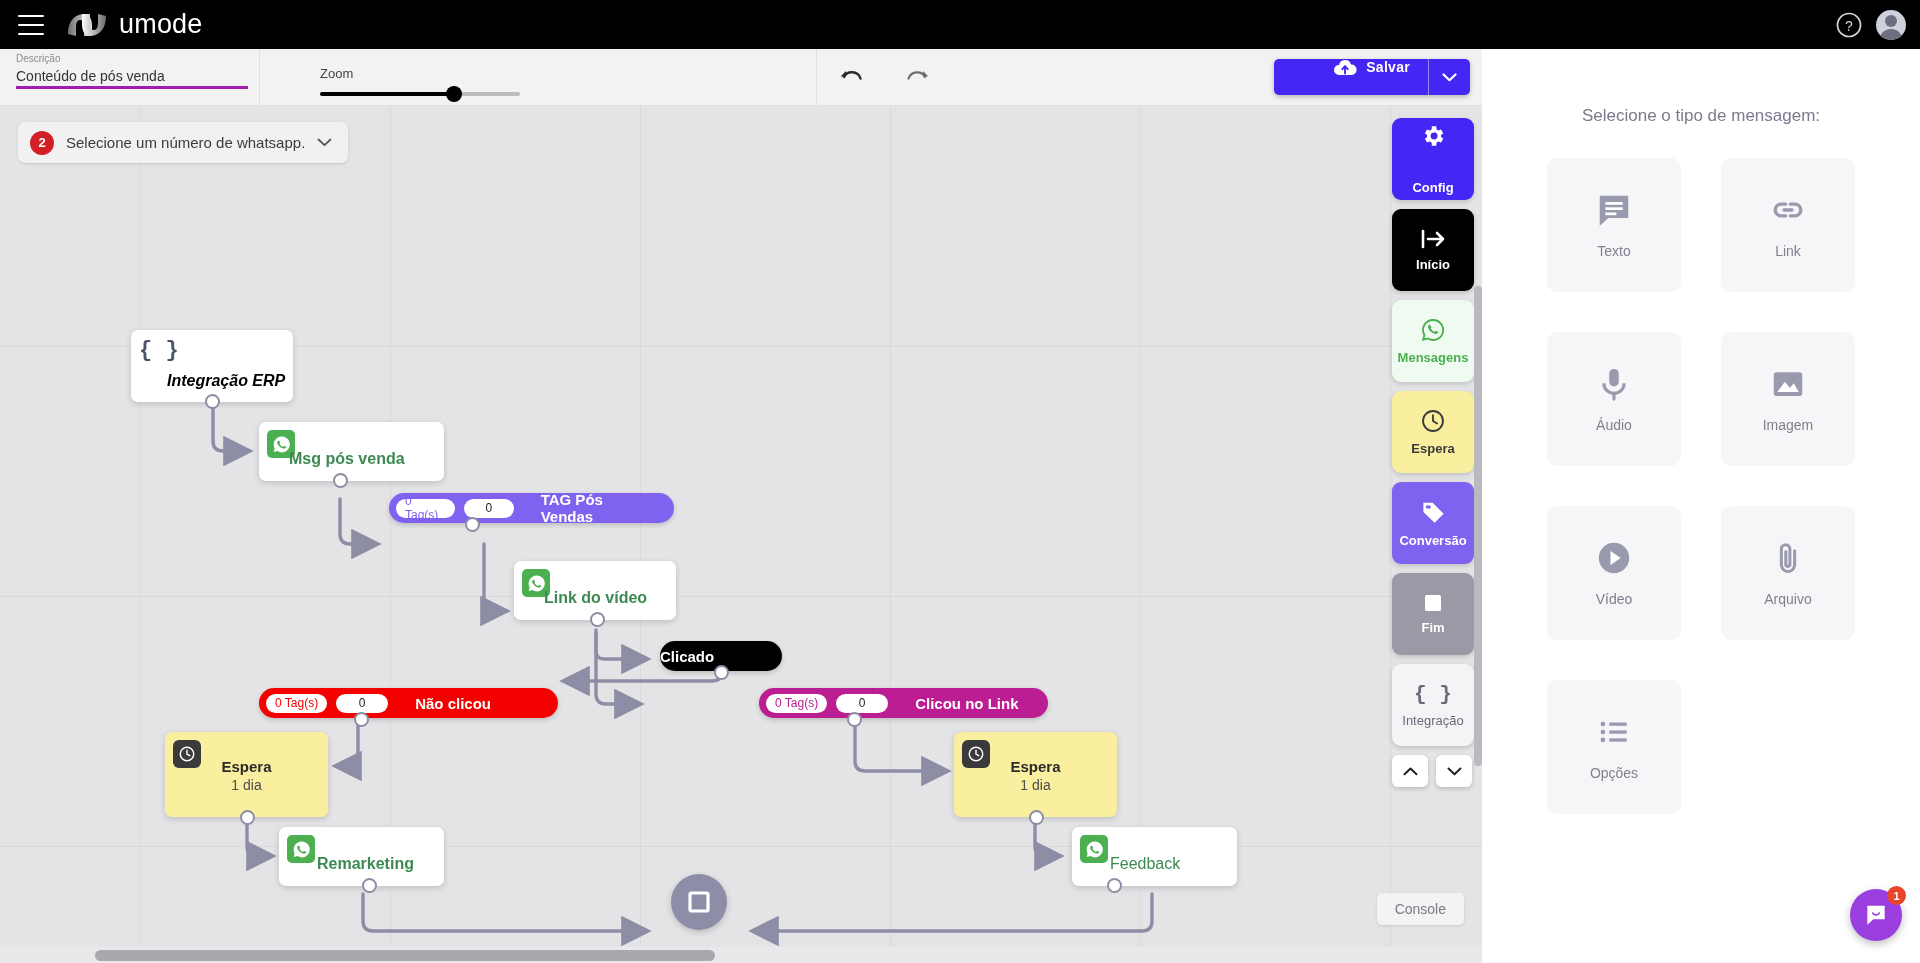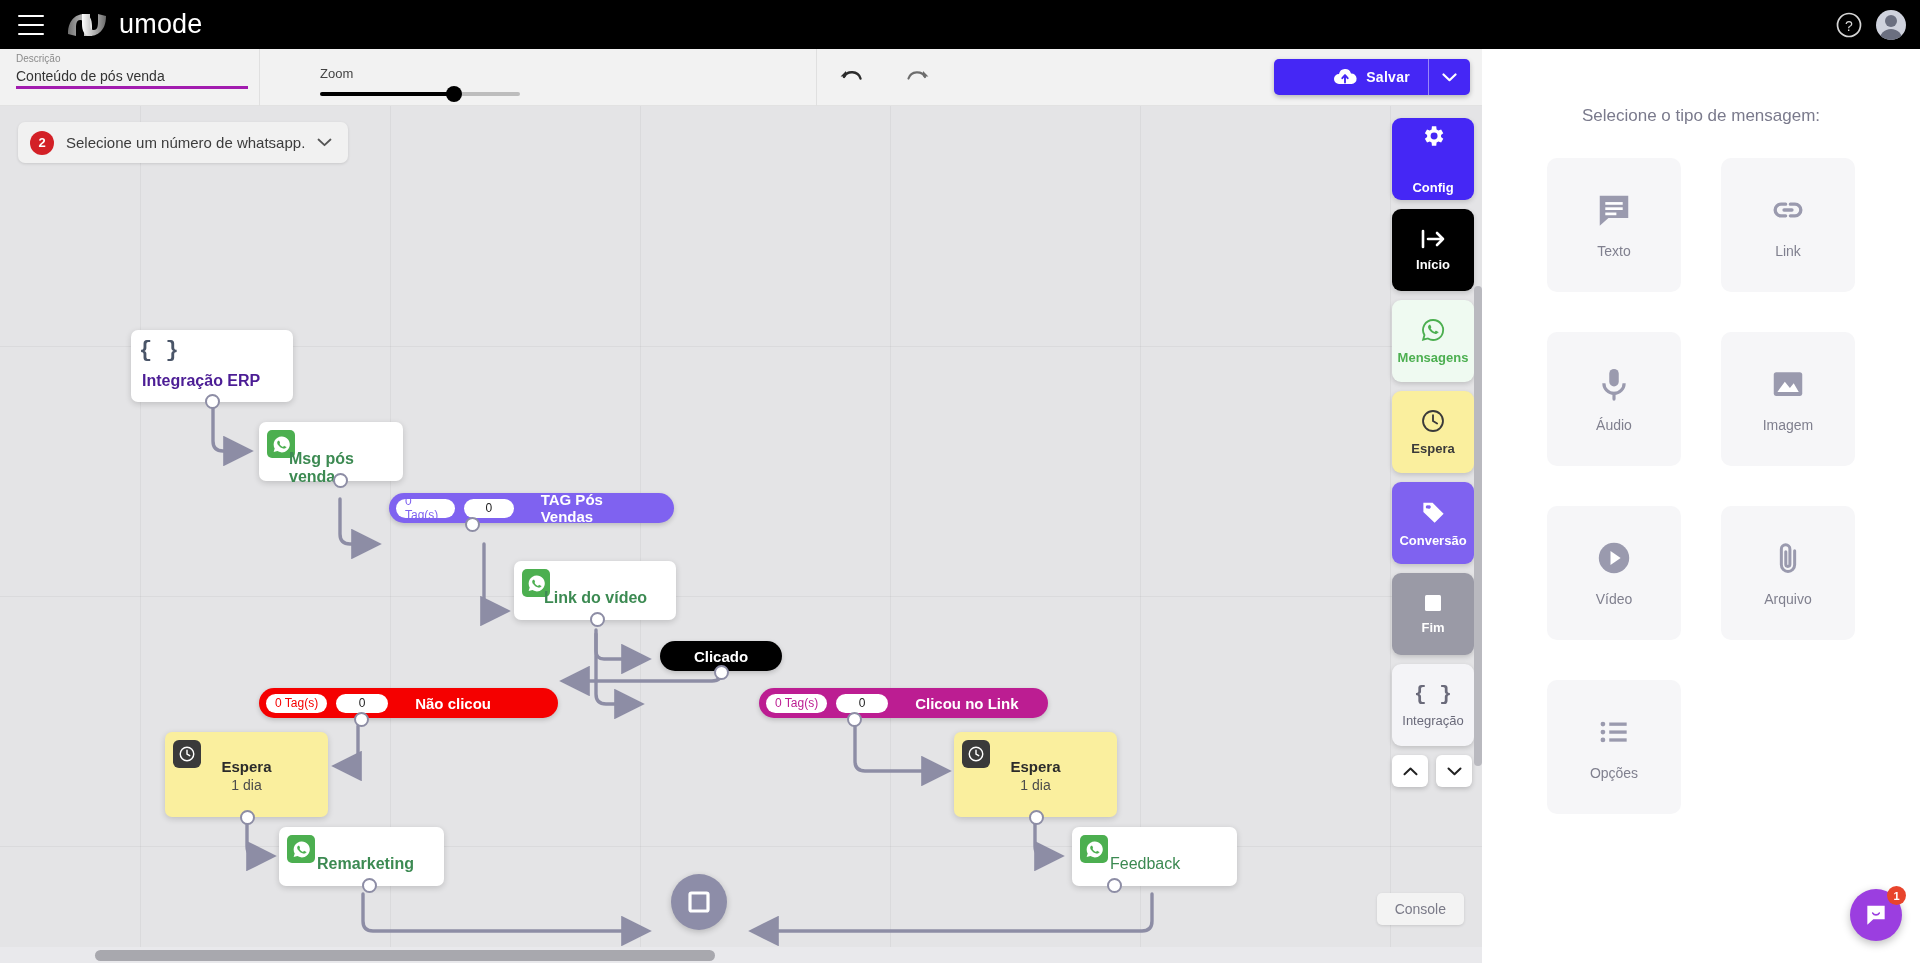--- a/index.html
+++ b/index.html
@@ -61,21 +61,21 @@
   .icon-btn {
     position: absolute; left: 50%; top: 50%; transform: translate(-50%,-50%);
     width: 34px; height: 34px; display:flex; align-items:center; justify-content:center; cursor:pointer;
   }
   .save-wrap {
     position: absolute; right: 12px; top: 10px; height: 36px;
     display: flex; align-items: stretch;
     background: #4527f5; border-radius: 5px; box-shadow: 0 2px 5px rgba(0,0,0,.25);
     overflow: hidden;
   }
-  .save-main { display:flex; align-items:center; gap:9px; padding: 0 18px 0 15px; cursor:pointer;margin-left:44px; }
+  .save-main { display:flex; gap:9px; padding: 0 18px 0 15px; cursor:pointer;margin-left:44px; }
   .save-label { color:#fff; font-size:14px; font-weight:700; letter-spacing:.3px; }
   .save-caret {
     width: 42px; display:flex; align-items:center; justify-content:center;
     border-left: 1px solid rgba(255,255,255,.45); cursor:pointer;
   }
 
   
   .canvas {
     position: absolute; left: 0; top: 106px; width: 1482px; height: 857px;
     background: #e4e4e6; overflow: hidden;
@@ -346,27 +346,27 @@
       <svg width="15" height="9" viewBox="0 0 15 9">
         <path d="M1.5 1.5 L7.5 7.2 L13.5 1.5" fill="none" stroke="#555" stroke-width="1.8" stroke-linecap="round" stroke-linejoin="round"></path>
       </svg>
     </div>
 
     <div class="node" style="left:131px; top:224px;">
       <div class="card" style="width:162px; height:72px; position:relative;">
         <div class="ico">
           <span class="brace-icon">{&nbsp;}</span>
         </div>
-        <div class="lbl" style="position:absolute; left:11px; top:42px; color:#4c1d95;">Integração ERP</div>
+        <div class="lbl" style="position:absolute; left:36px; top:42px; color:#000000;font-style:italic;">Integração ERP</div>
       </div>
       <div class="dot" style="left:74px; top:64px;"></div>
     </div>
 
     <div class="node" style="left:259px; top:316px;">
-      <div class="card" style="width:144px; height:59px; position:relative;">
+      <div class="card" style="width:185px; height:59px; position:relative;">
         <div class="ico">
           <div class="wa-icon">
             <svg width="19" height="19" viewBox="0 0 24 24">
                 <path fill="#fff" d="M12 2a10 10 0 0 0-8.6 15l-1.3 4.6 4.8-1.3A10 10 0 1 0 12 2zm5.3 14c-.2.6-1.2 1.2-1.7 1.2-.5 0-1 .2-3.3-.7-2.8-1.1-4.5-3.9-4.6-4.1-.2-.2-1.1-1.4-1.1-2.7s.7-1.9.9-2.2c.2-.2.5-.3.7-.3h.5c.2 0 .4 0 .6.5l.8 2c.1.2.1.4 0 .6l-.4.5c-.1.2-.3.3-.1.6.2.3.8 1.3 1.7 2.1 1.2 1 2.1 1.3 2.4 1.5.2.1.4.1.5-.1l.8-1c.2-.2.3-.2.6-.1l2 .9c.2.1.4.2.4.3.1.2.1.8-.1 1.3z"></path>
               </svg>
           </div>
         </div>
         <div class="lbl" style="position:absolute; left:30px; top:28px; color:#3c8a52;">Msg pós venda</div>
       </div>
       <div class="dot" style="left:74px; top:51px;"></div>
@@ -389,21 +389,21 @@
                 <path fill="#fff" d="M12 2a10 10 0 0 0-8.6 15l-1.3 4.6 4.8-1.3A10 10 0 1 0 12 2zm5.3 14c-.2.6-1.2 1.2-1.7 1.2-.5 0-1 .2-3.3-.7-2.8-1.1-4.5-3.9-4.6-4.1-.2-.2-1.1-1.4-1.1-2.7s.7-1.9.9-2.2c.2-.2.5-.3.7-.3h.5c.2 0 .4 0 .6.5l.8 2c.1.2.1.4 0 .6l-.4.5c-.1.2-.3.3-.1.6.2.3.8 1.3 1.7 2.1 1.2 1 2.1 1.3 2.4 1.5.2.1.4.1.5-.1l.8-1c.2-.2.3-.2.6-.1l2 .9c.2.1.4.2.4.3.1.2.1.8-.1 1.3z"></path>
               </svg>
           </div>
         </div>
         <div class="lbl" style="position:absolute; left:30px; top:28px; color:#3c8a52;">Link do vídeo</div>
       </div>
       <div class="dot" style="left:76px; top:51px;"></div>
     </div>
 
     <div class="node" style="left:660px; top:535px;">
-      <div class="pill" style="background:#000; width:122px; justify-content:center; padding:0;">
+      <div class="pill" style="background:#000; width:122px; justify-content:flex-start; padding:0;">
         <div class="ptext" style="margin-left:0;">Clicado</div>
       </div>
       <div class="dot" style="left:54px; top:24px;"></div>
     </div>
 
     <div class="node" style="left:259px; top:582px;">
       <div class="pill" style="background:#f50000; width:299px;">
         <div class="tagbox" style="color:#f50000;">0 Tag(s)</div>
         <div class="numbox">0</div>
         <div class="ptext">Não clicou</div>

